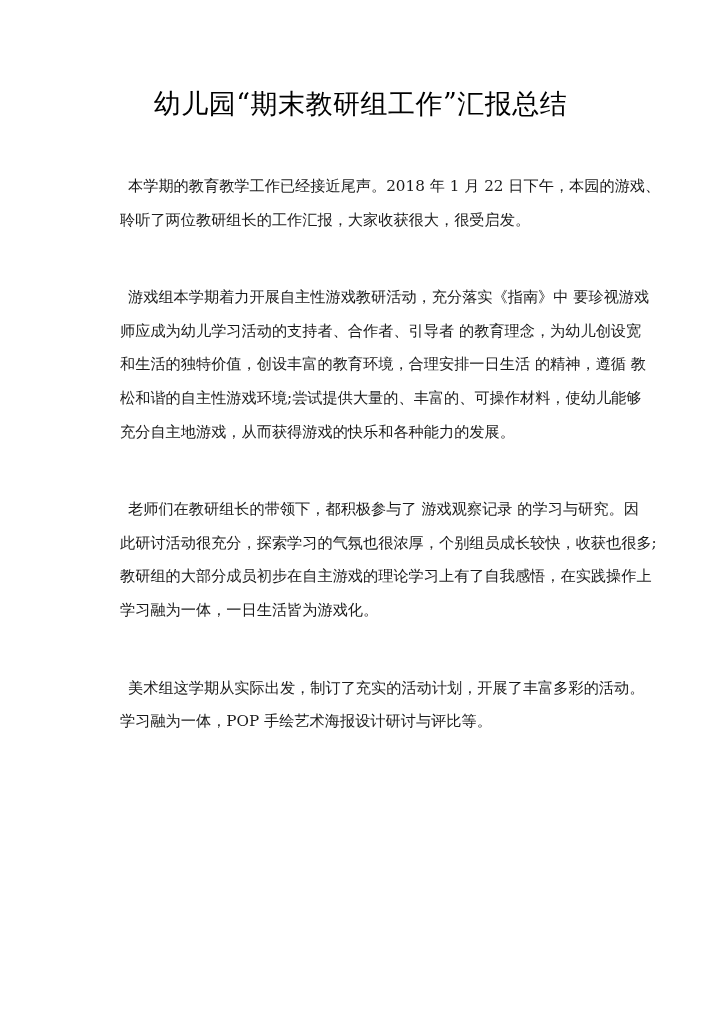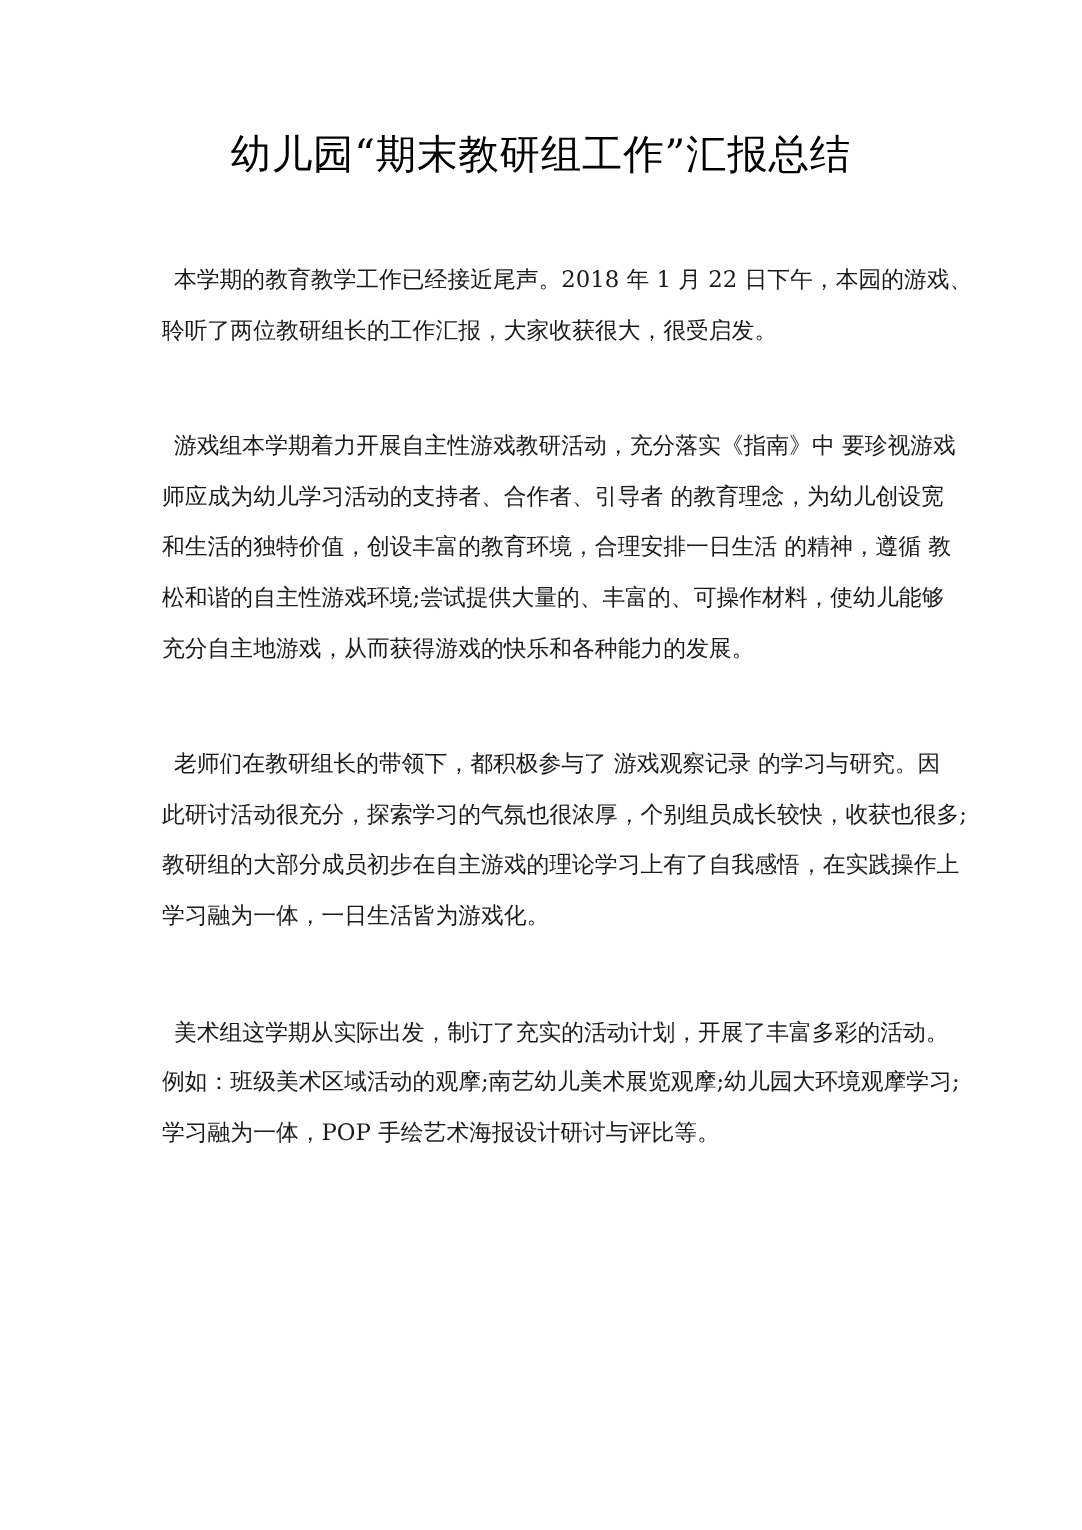--- a/index.html
+++ b/index.html
@@ -36,21 +36,21 @@
       margin: 0;
       font-weight: normal;
     }
     .body-text {
       position: absolute;
       left: 108px;
       width: 504px;
       top: 170px;
     }
     .para {
-      margin: 0 0 44px 0;
+      margin: 0 0 44px 12px;
       font-size: 15.2px;
       line-height: 33.6px;
       text-align: justify;
       text-indent: 8px;
       color: #1a1a1a;
     }
     .para .line {
       display: block;
       white-space: nowrap;
       text-indent: 0;
@@ -82,17 +82,16 @@
 
     <p class="para">
       <span class="line first">老师们在教研组长的带领下，都积极参与了 游戏观察记录 的学习与研究。因</span>
       <span class="line">此研讨活动很充分，探索学习的气氛也很浓厚，个别组员成长较快，收获也很多;</span>
       <span class="line">教研组的大部分成员初步在自主游戏的理论学习上有了自我感悟，在实践操作上</span>
       <span class="line">学习融为一体，一日生活皆为游戏化。</span>
     </p>
 
     <p class="para">
       <span class="line first">美术组这学期从实际出发，制订了充实的活动计划，开展了丰富多彩的活动。</span>
-      <span class="line">例如：班级美术区域活动的观摩;南艺幼儿美术展览观摩;幼儿园大环境观摩学习;</span>
       <span class="line">学习融为一体，POP 手绘艺术海报设计研讨与评比等。</span>
     </p>
   </div>
 </div>
 
 </body></html>

